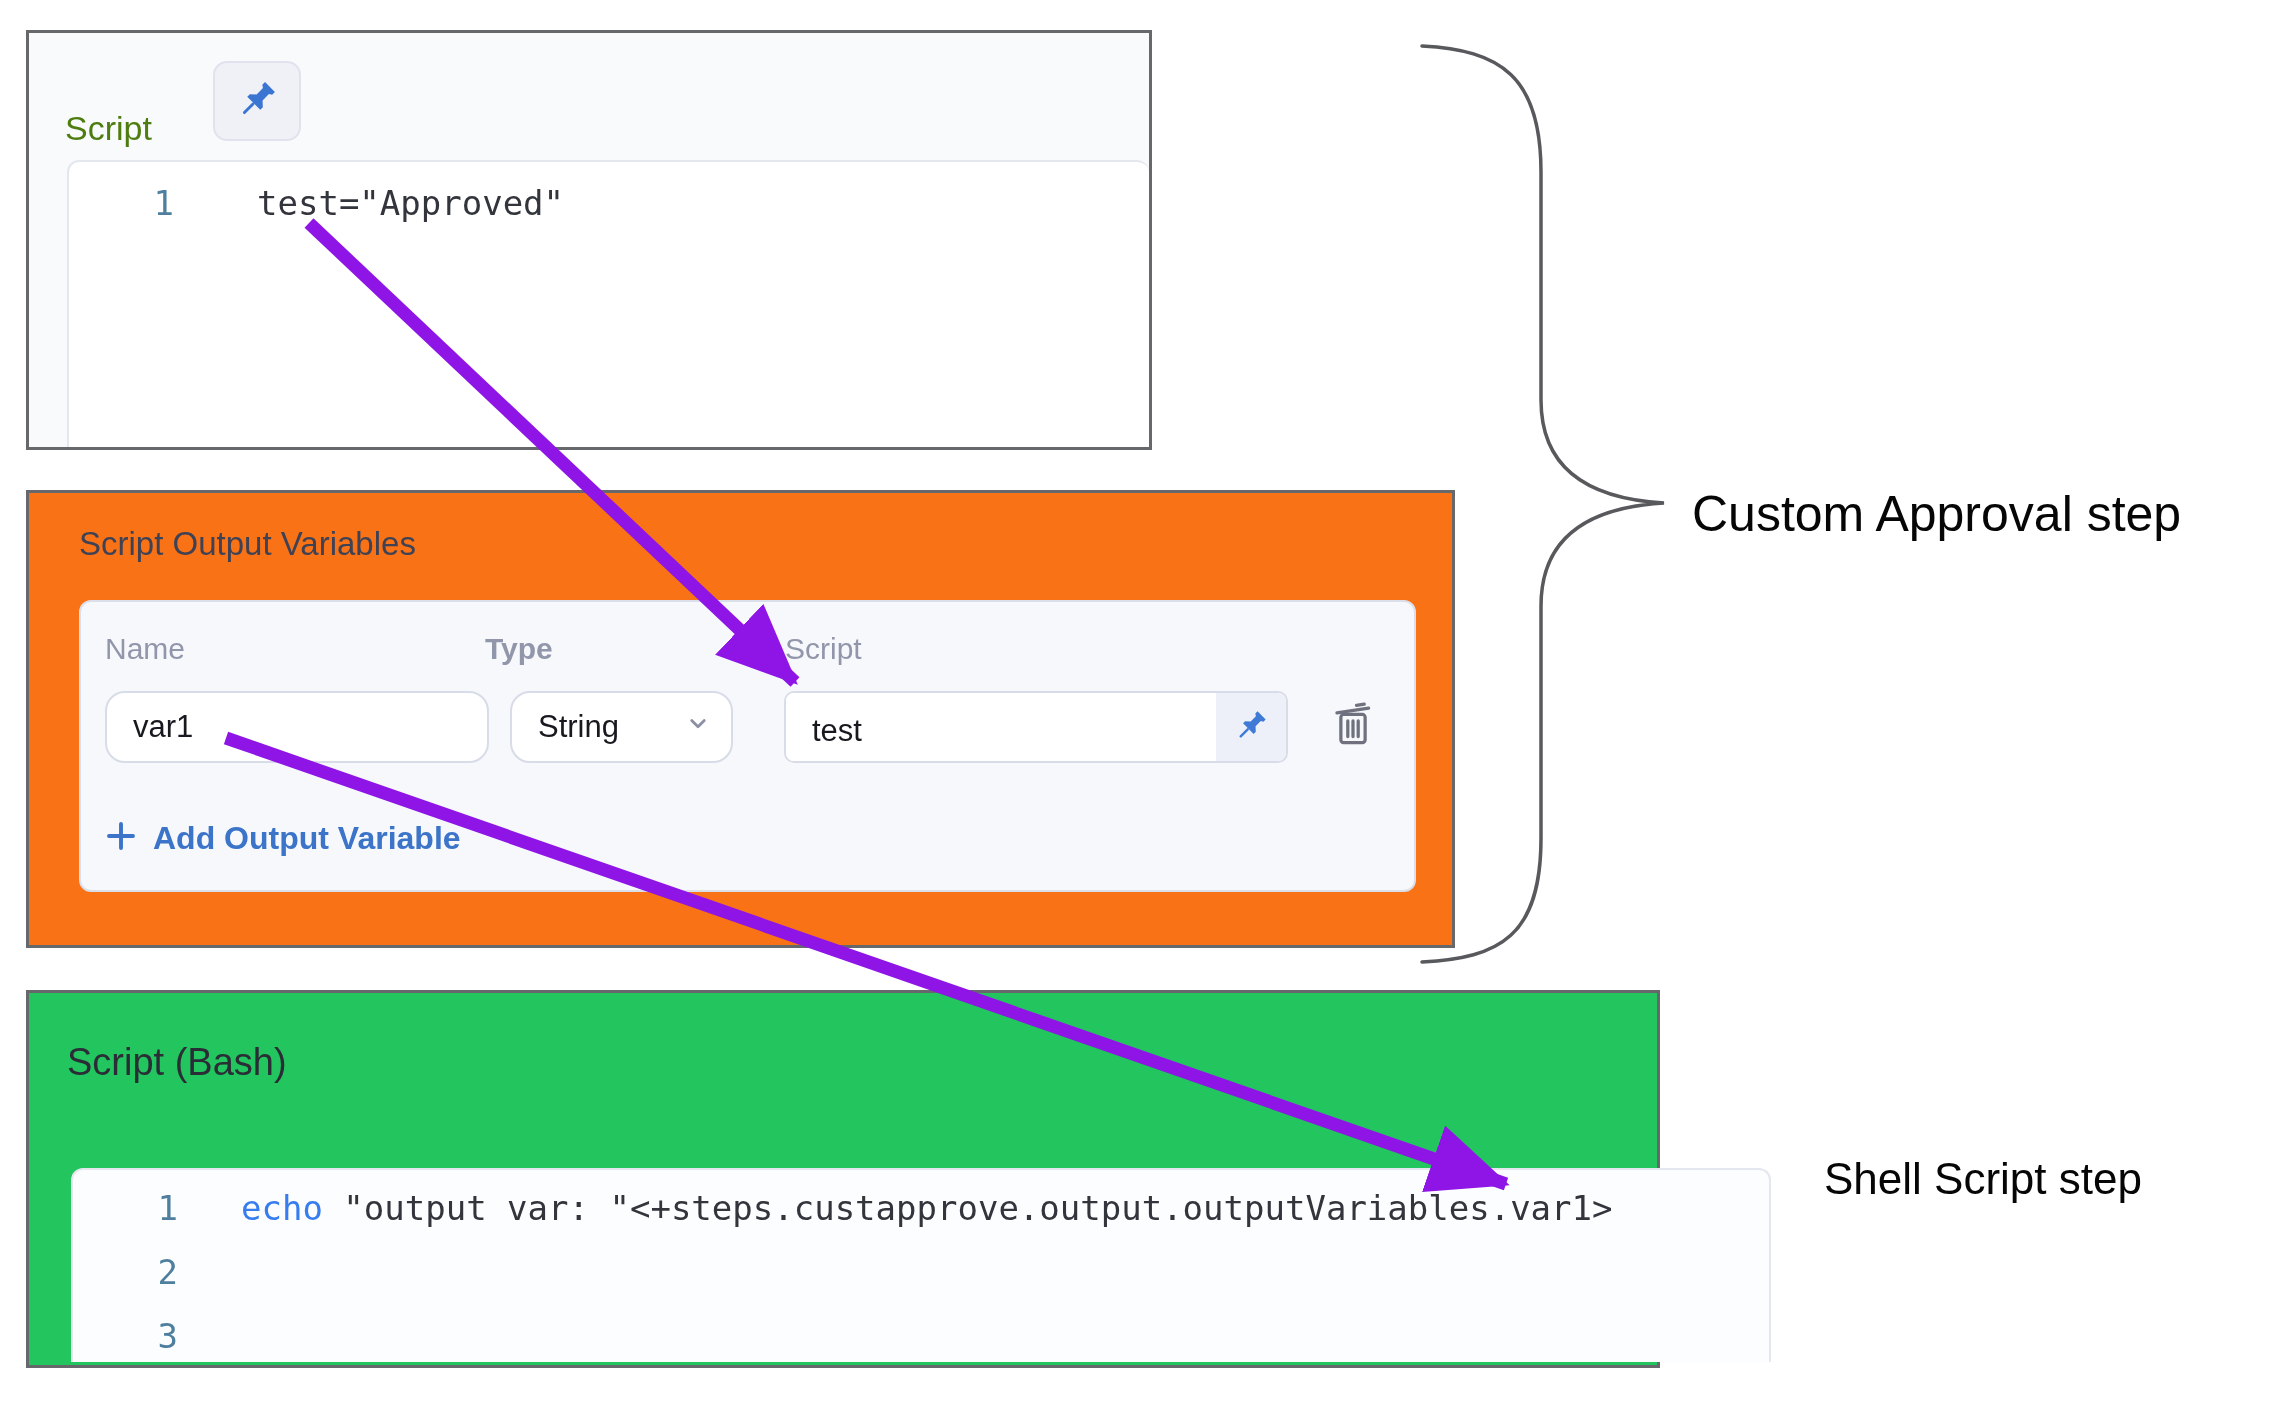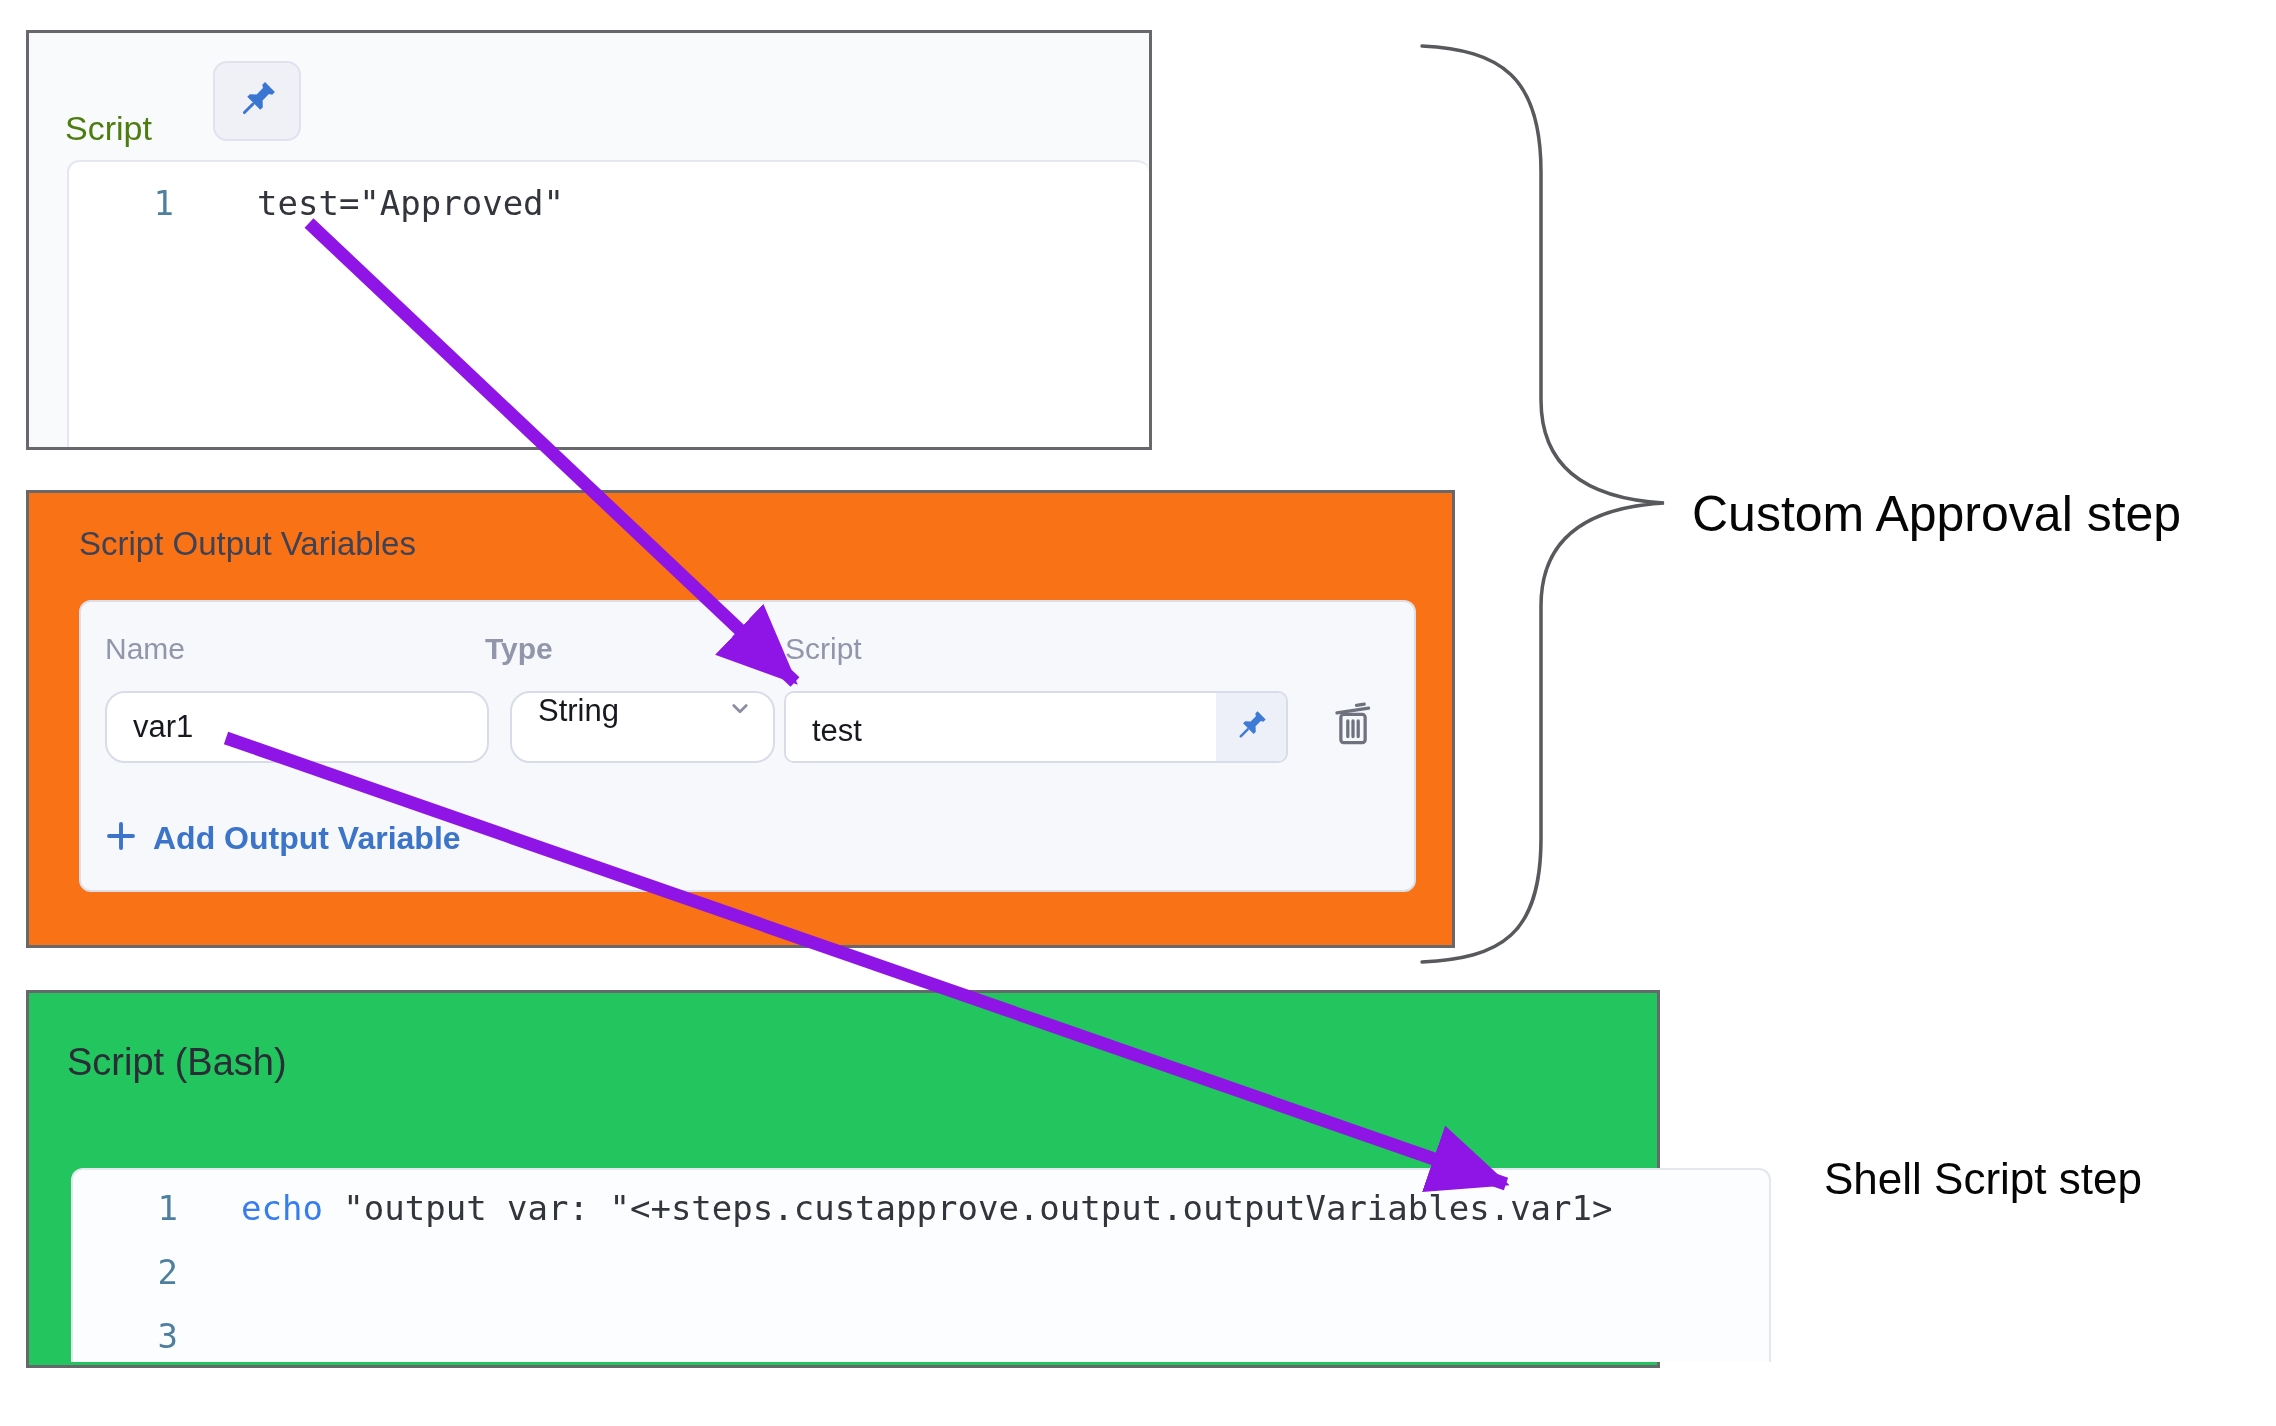--- a/index.html
+++ b/index.html
@@ -42,21 +42,21 @@
              border:2px solid #dbdfea;border-radius:12px;box-sizing:border-box;}
   .col-label{position:absolute;top:30px;font-size:30px;color:var(--label-gray);}
   .lbl-name{left:24px;}
   .lbl-type{left:404px;font-weight:bold;}
   .lbl-value{left:704px;}
   .field{position:absolute;top:89px;height:72px;box-sizing:border-box;background:#ffffff;
          border:2px solid #d8dce8;border-radius:20px;font-family:"Liberation Sans",sans-serif;
          font-size:31px;color:#17191e;}
   input.field{padding:0 0 0 26px;outline:none;}
   .fld-name{left:24px;width:384px;}
-  .fld-type{left:429px;width:265px;display:flex;justify-content:space-between;
+  .fld-type{left:429px;width:223px;display:flex;align-items:center;justify-content:space-between;
             padding:0 18px 0 26px;cursor:pointer;}
   .fld-type svg{width:30px;height:30px;color:#8b8fa3;flex:none;}
   .value-group{position:absolute;left:703px;top:89px;width:504px;height:72px;display:flex;
                border:2px solid #d8dce8;border-radius:10px;overflow:hidden;background:#ffffff;box-sizing:border-box;}
   .value-group input{flex:1;border:none;outline:none;background:#ffffff;font-size:31px;
                      font-family:"Liberation Sans",sans-serif;color:#17191e;padding:8px 0 0 26px;min-width:0;}
   .value-pin{width:70px;flex:none;background:#edeff9;display:flex;align-items:center;
              justify-content:center;cursor:pointer;border:none;padding:0;}
   .value-pin svg{width:36px;height:36px;color:#3f7ad6;}
   .trash-btn{position:absolute;left:1246px;top:96px;width:52px;height:52px;background:none;border:none;

